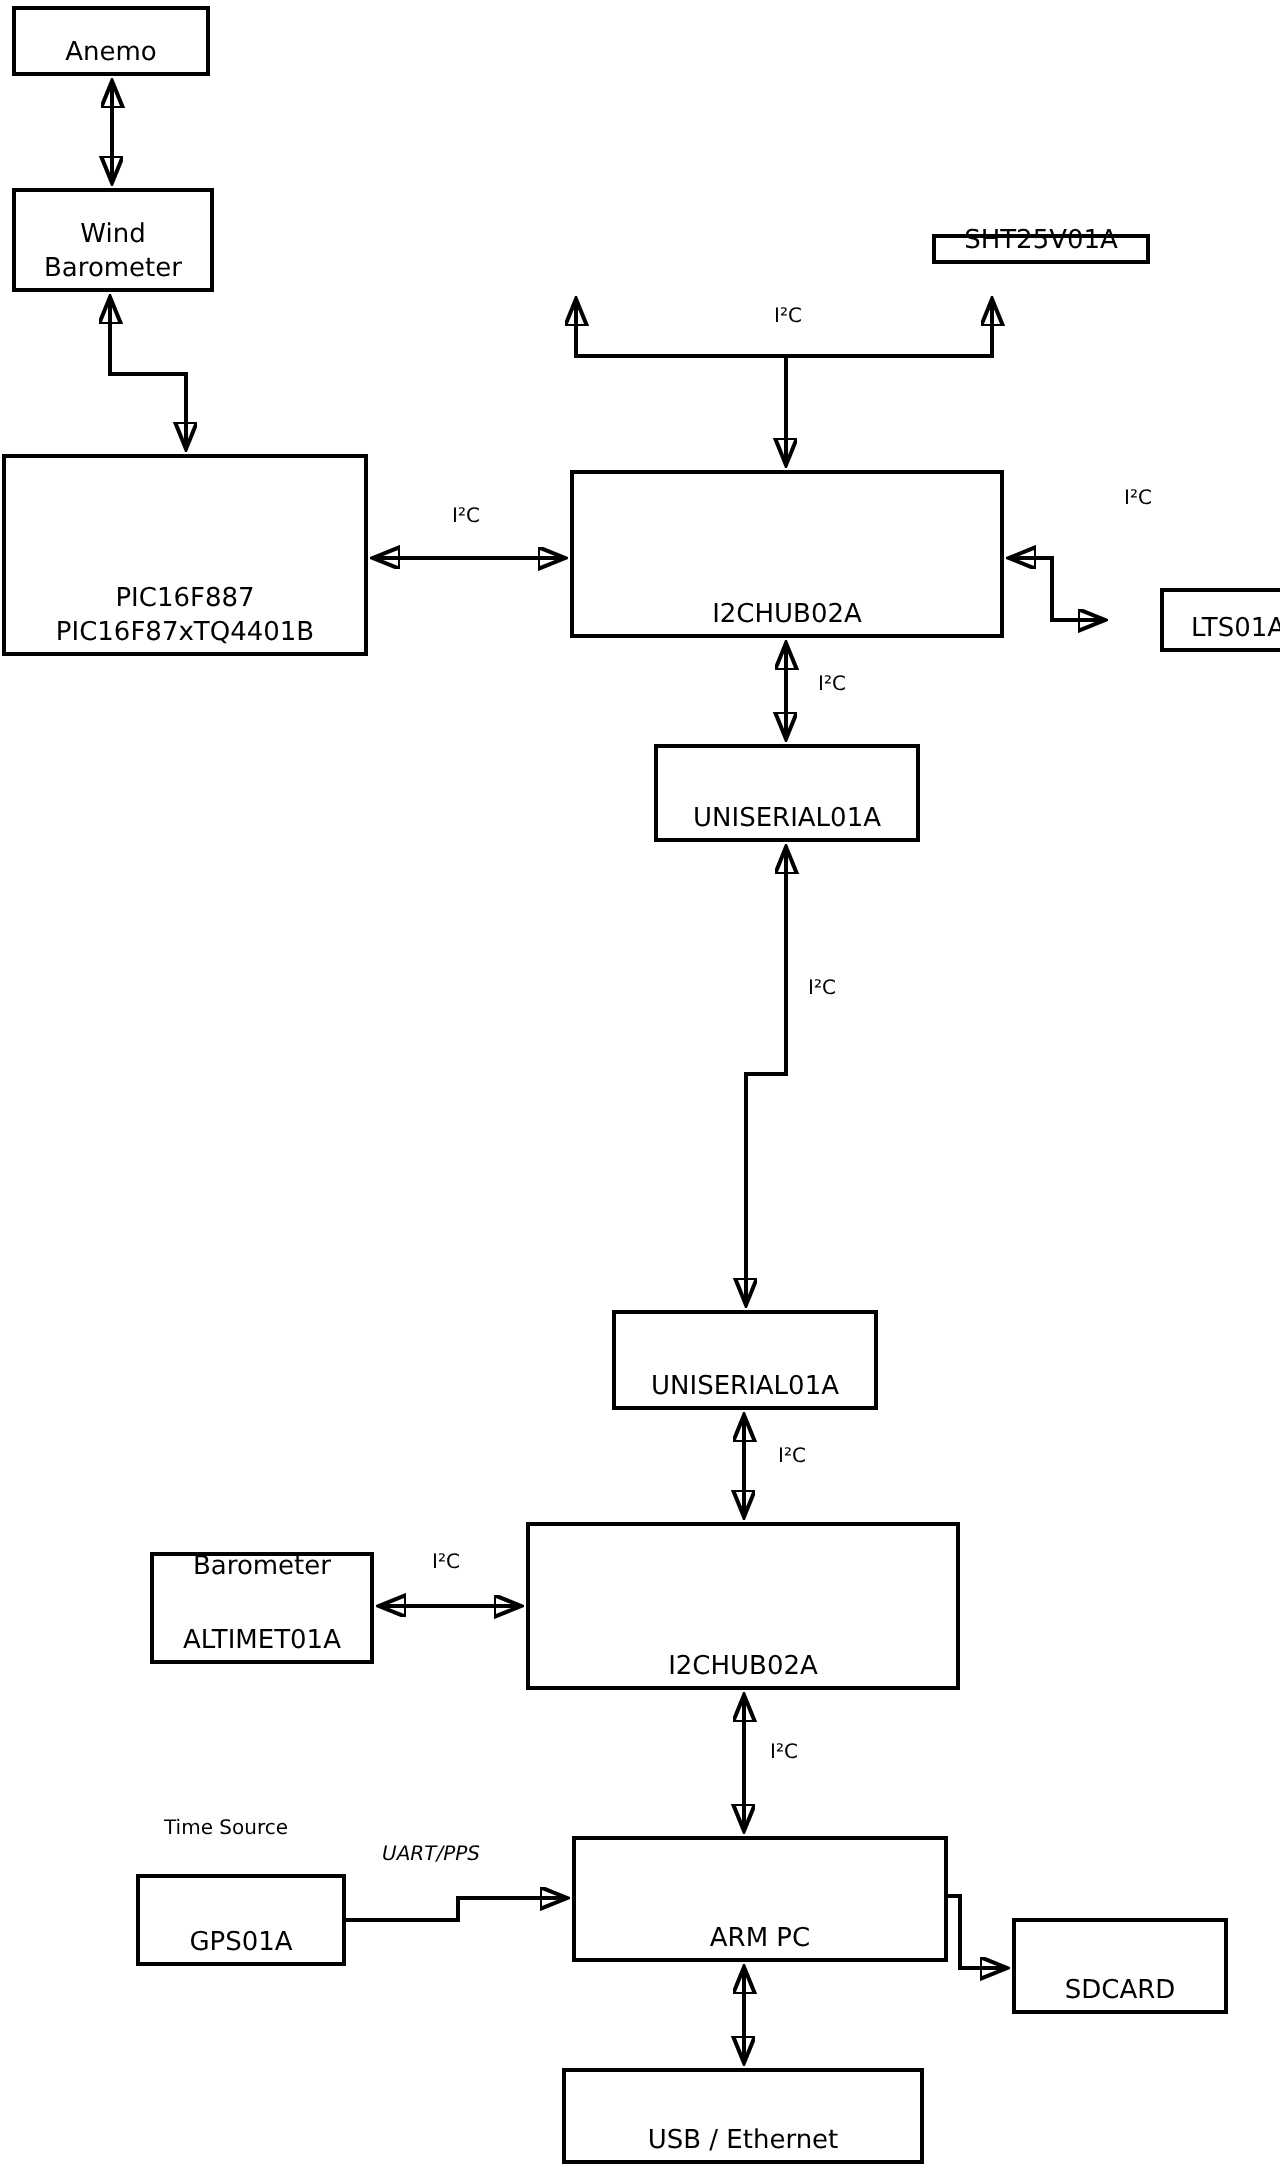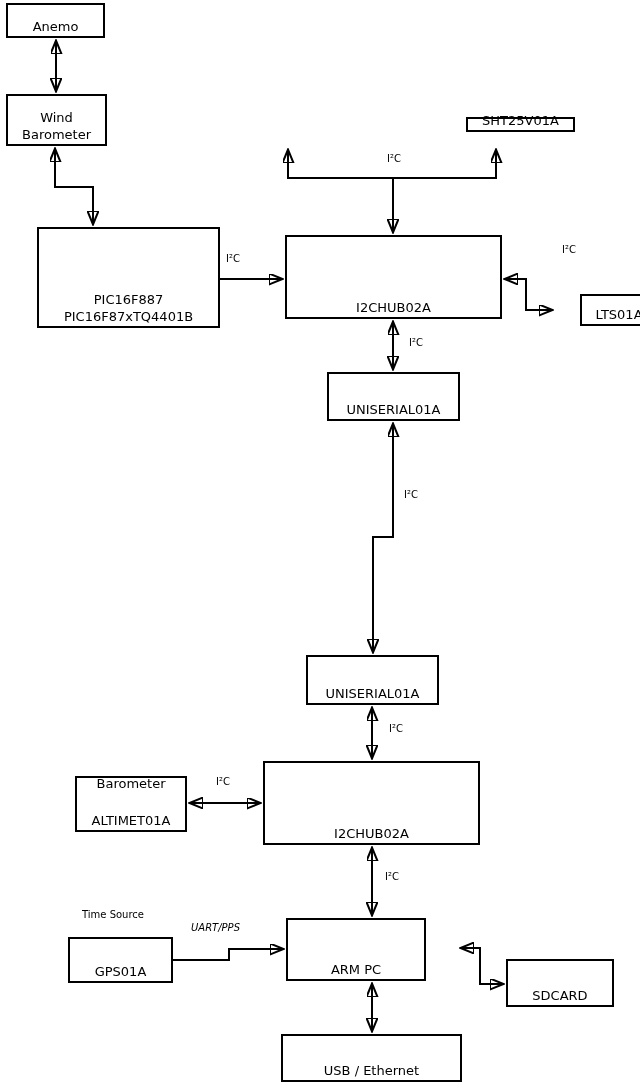--- a/index.html
+++ b/index.html
@@ -78,21 +78,21 @@
 
   <div class="node" style="left:6px; top:3px; width:99px; height:35px;">
     <span>Anemo</span>
   </div>
 
   <div class="node" style="left:6px; top:94px; width:101px; height:52px;">
     <span>Wind</span>
     <span>Barometer</span>
   </div>
 
-  <div class="node" style="left:1px; top:227px; width:183px; height:101px;margin-left:36px;">
+  <div class="node" style="left:1px; top:227px; width:183px; height:101px;">
     <span>PIC16F887</span>
     <span>PIC16F87xTQ4401B</span>
   </div>
 
 
   <div class="node" style="left:441px; top:117px; width:109px; height:15px;margin-left:25px;">
     <span>SHT25V01A</span>
   </div>
 
   <div class="node" style="left:285px; top:235px; width:217px; height:84px;">
@@ -117,21 +117,21 @@
 
   <div class="node" style="left:75px; top:776px; width:112px; height:56px;gap:20px;">
     <span>Barometer</span>
     <span>ALTIMET01A</span>
   </div>
 
   <div class="node" style="left:68px; top:937px; width:105px; height:46px;">
     <span>GPS01A</span>
   </div>
 
-  <div class="node" style="left:286px; top:918px; width:140px; height:63px;">
+  <div class="node" style="left:286px; top:918px; width:188px; height:63px;">
     <span>ARM PC</span>
   </div>
 
   <div class="node" style="left:281px; top:1034px; width:181px; height:48px;">
     <span>USB / Ethernet</span>
   </div>
 
   <div class="node" style="left:506px; top:959px; width:108px; height:48px;">
     <span>SDCARD</span>
   </div>

